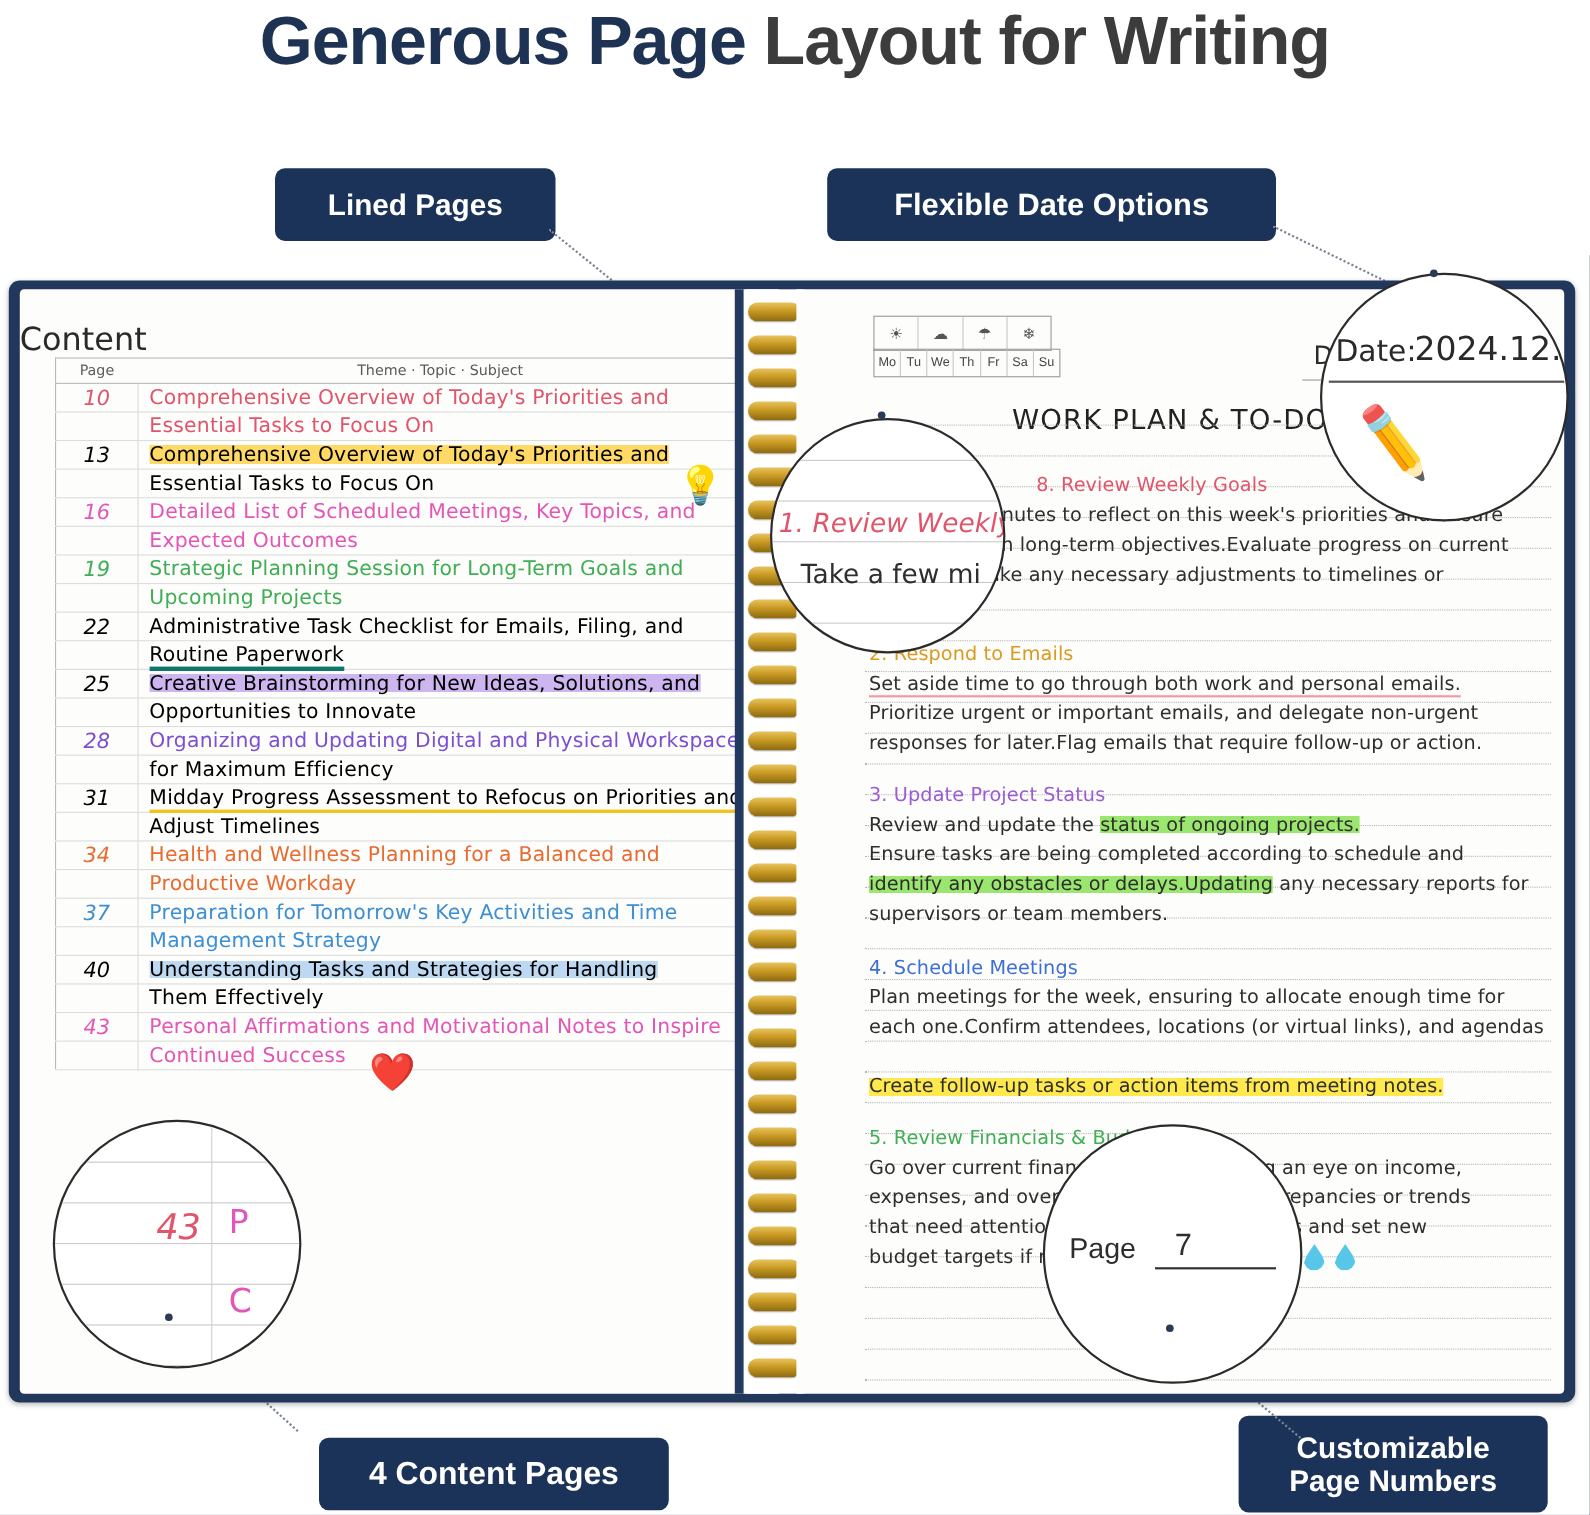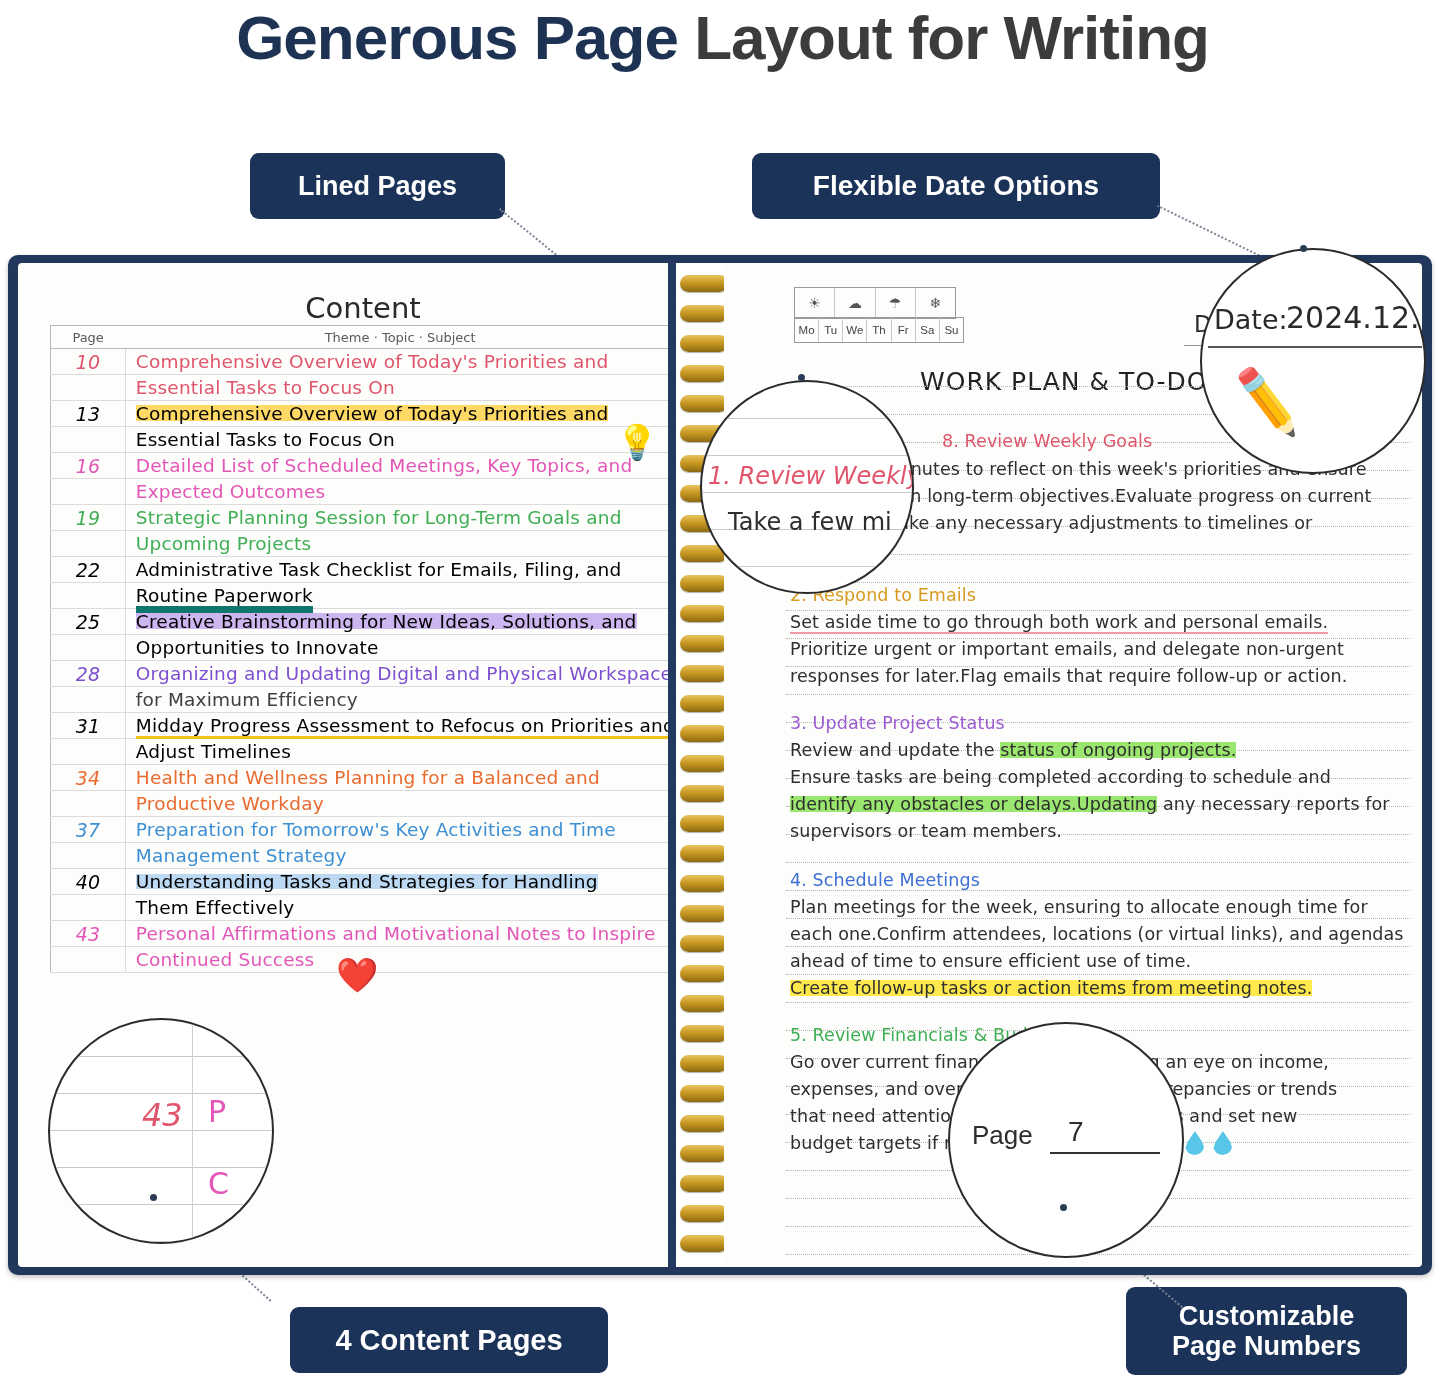--- a/index.html
+++ b/index.html
@@ -101,21 +101,20 @@
     background: linear-gradient(180deg,#e8c35f 0%,#c99a22 45%,#8d6a12 100%);
     box-shadow: 0 1px 1px rgba(0,0,0,.3);
   }
   .gutter-l { position:absolute; left:660px; top:8px; width:10px; height:1004px; background:#233a60;}
   .gutter-r { position:absolute; left:722px; top:8px; width:10px; height:1004px; background:#233a60;}
 
   
   .content-title {
     position: absolute;
     left: 0; top: 28px; width: 690px;
-    text-align: center;
     font-size: 29px;
     color: #2a2a2a;
     font-family: "DejaVu Sans", sans-serif;
   }
   .toc {
     position: absolute;
     left: 32px;
     top: 62px;
     width: 626px;
     border: 1px solid #b9b9b9;
@@ -142,21 +141,21 @@
   .toc-row .txt {
     font-size: 18.5px;
     padding-left: 10px;
     white-space: nowrap;
     letter-spacing: .2px;
   }
   .hl-yellow   { background: linear-gradient(180deg,transparent 8%,#ffd966 8%,#ffd966 88%,transparent 88%); }
   .hl-purple   { background: linear-gradient(180deg,transparent 10%,#cdb6ef 10%,#cdb6ef 86%,transparent 86%); }
   .hl-blue     { background: linear-gradient(180deg,transparent 12%,#bcd8f2 12%,#bcd8f2 88%,transparent 88%); }
   .ul-yellow   { border-bottom: 3px solid #f0c419; }
-  .underl-red  { border-bottom: 8px solid #0f766e; }
+  .underl-red  { border-bottom: 4px solid #0f766e; }
 
   .emoji {
     position: absolute;
     font-size: 34px;
     line-height: 1;
   }
 
   
   .rp { position:absolute; left:0; top:0; width:698px; height:1004px; }
 
@@ -355,21 +354,21 @@
             <td class="num"></td>
             <td class="txt">Opportunities to Innovate</td>
           </tr>
 
       <tr class="toc-row">
             <td class="num" style="color:#7c4fd0">28</td>
             <td class="txt" style="color:#7c4fd0">Organizing and Updating Digital and Physical Workspace</td>
           </tr>
       <tr class="toc-row">
             <td class="num"></td>
-            <td class="txt" style="color:#404040">for Maximum Efficiency</td>
+            <td class="txt" style="color:#000000">for Maximum Efficiency</td>
           </tr>
 
       <tr class="toc-row">
             <td class="num">31</td>
             <td class="txt"><span class="ul-yellow">Midday Progress Assessment to Refocus on Priorities and</span></td>
           </tr>
       <tr class="toc-row">
             <td class="num"></td>
             <td class="txt">Adjust Timelines</td>
           </tr>
@@ -527,21 +526,20 @@
 
       <div class="note c-purple h-item" style="left:66px; top:450px;">3. Update Project Status</div>
       <div class="note" style="left:66px; top:477px;"><span>Review and update the </span><span class="hl-green">status of ongoing projects.</span></div>
       <div class="note" style="left:66px; top:504px;">Ensure tasks are being completed according to schedule and</div>
       <div class="note" style="left:66px; top:531px;"><span class="hl-green">identify any obstacles or delays.Updating</span><span> any necessary reports for</span></div>
       <div class="note" style="left:66px; top:558px;">supervisors or team members.</div>
 
       <div class="note c-blue h-item" style="left:66px; top:607px;">4. Schedule Meetings</div>
       <div class="note" style="left:66px; top:634px;">Plan meetings for the week, ensuring to allocate enough time for</div>
       <div class="note" style="left:66px; top:661px;">each one.Confirm attendees, locations (or virtual links), and agendas</div>
-      <div class="note" style="left:66px; top:688px;">ahead of time to ensure efficient use of time.</div>
       <div class="note" style="left:66px; top:715px;"><span class="hl-yel2">Create follow-up tasks or action items from meeting notes.</span></div>
 
       <div class="note c-green h-item" style="left:66px; top:762px;">5. Review Financials &amp; Budget</div>
       <div class="note" style="left:66px; top:789px;">Go over current financial reports, keeping an eye on income,</div>
       <div class="note" style="left:66px; top:816px;">expenses, and overall budget.Identify discrepancies or trends</div>
       <div class="note" style="left:66px; top:843px;">that need attention.Update financial records and set new</div>
       <div class="note" style="left:66px; top:870px;">budget targets if necessary.</div>
 
       <div class="water-row">
         <span>Water:</span>

